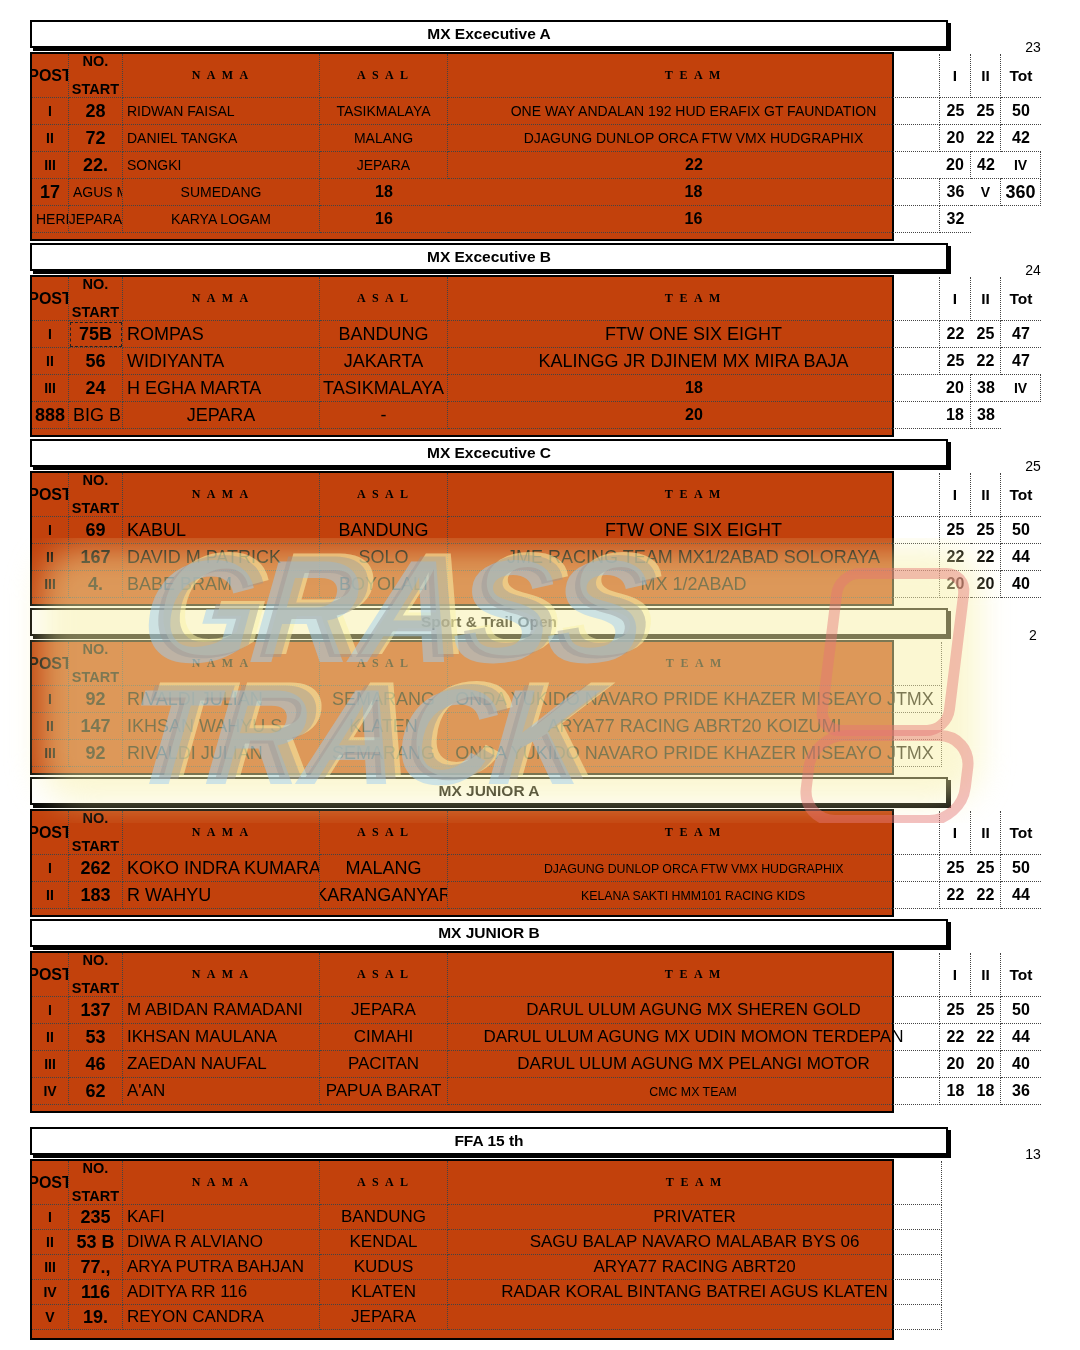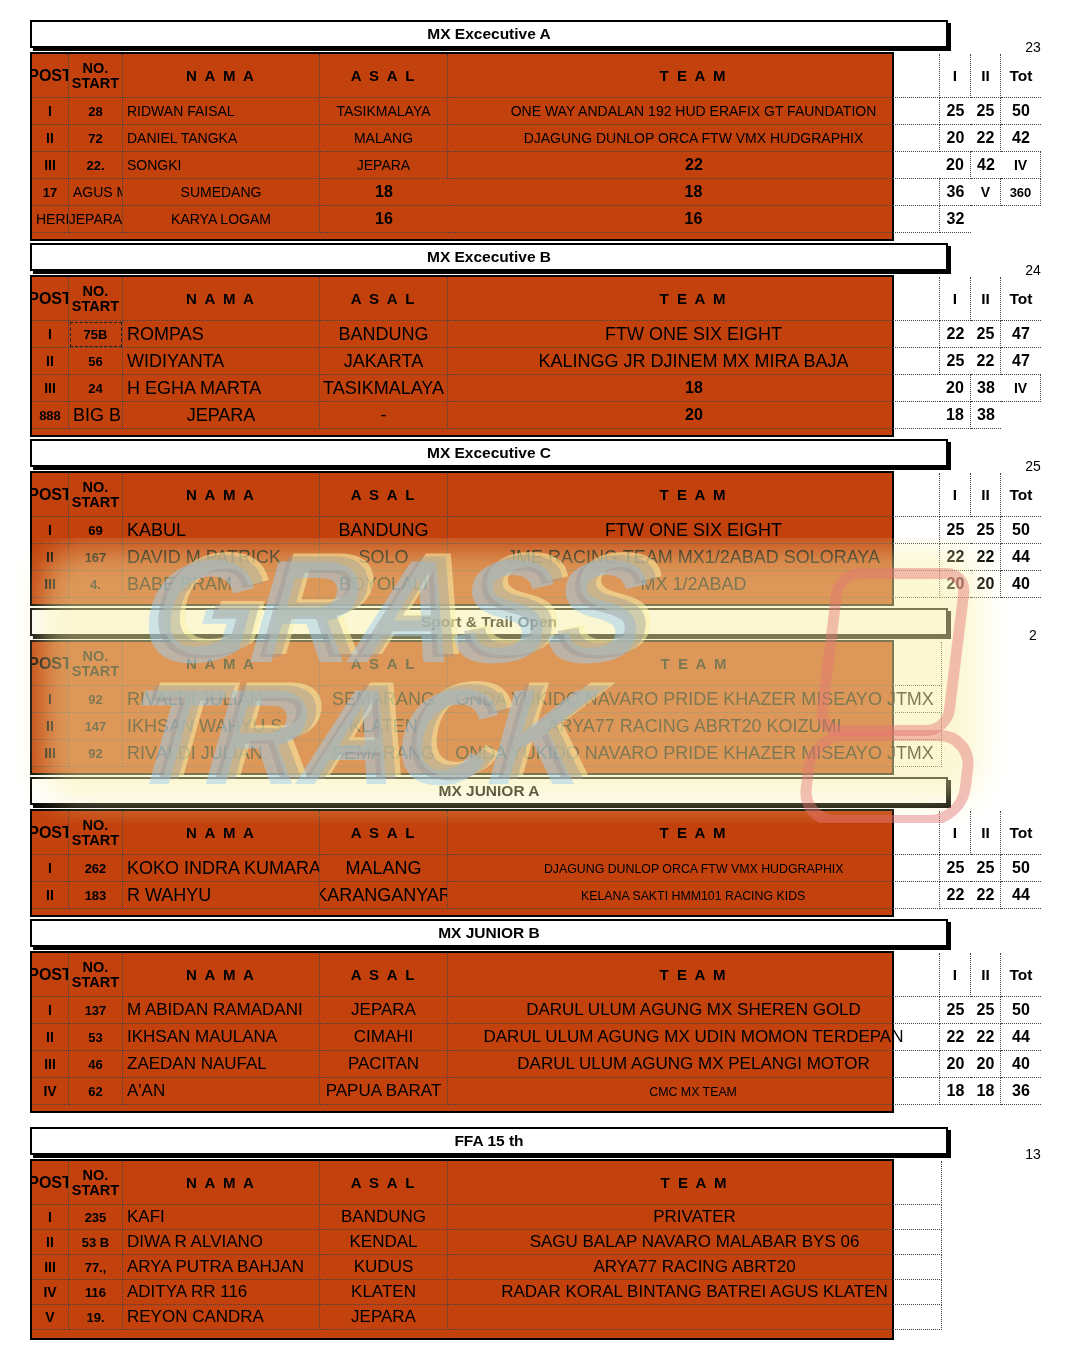--- a/index.html
+++ b/index.html
@@ -30,32 +30,32 @@
   }
   .h{height:44px;font-weight:bold;}
   .b.r25{height:25px;}
   .tot{border-right:none;}
   .b.r1c{border-right:none;}
   .ec{border-right:none;border-bottom:none;}
   .pad{grid-column:1/-1;height:6px;border:none;}
   .pad.p8{height:8px;}
   .nama{justify-content:flex-start;padding-left:4px;}
   .rom{font-weight:bold;font-size:14px;}
-  .nos{font-weight:bold;font-size:13px;}
+  .nos{font-weight:bold;font-size:18px;}
   .num{font-weight:bold;font-size:16px;}
   .fs16 .txt{font-size:14px;}
   .fs17 .txt{font-size:17px;}
   .fs18 .txt{font-size:18px;}
   .team{position:relative;}
   .team.ovf{overflow:visible;}
   .cond{font-size:13px;transform:scaleX(0.95);display:inline-block;}
   .h.pos-c{font-size:16px;}
-  .no-h{flex-direction:column;justify-content:center;}
+  .no-h{flex-direction:column;justify-content:space-between;}
   .nol{line-height:15px;font-size:14.5px;text-align:center;font-weight:bold;}
-  .nama-h,.asal-h,.team-h{font-size:15px;letter-spacing:2px;}
+  .nama-h,.asal-h,.team-h{font-size:12px;letter-spacing:2px;font-family:Liberation Serif, serif;}
   .h.r1c,.h.r2c,.h.tot{font-size:15.5px;}
   .h.r1c{border-right:1.5px dotted #444;}
   .boxed{outline:1.5px dashed #222;outline-offset:-2px;}
   
   #wm{position:absolute;left:0;top:538px;width:1080px;height:285px;z-index:6;pointer-events:none;overflow:hidden;}
   .wm-wash{position:absolute;left:40px;top:10px;width:940px;height:255px;background:rgba(248,240,165,0.5);filter:blur(16px);border-radius:40px;}
   .wl{
     position:absolute;font-weight:bold;font-style:italic;letter-spacing:-4px;
     color:rgba(150,150,150,0.42);
     text-shadow:-9px 5px 0 rgba(160,205,242,0.5), 5px -3px 0 rgba(250,243,170,0.55);

